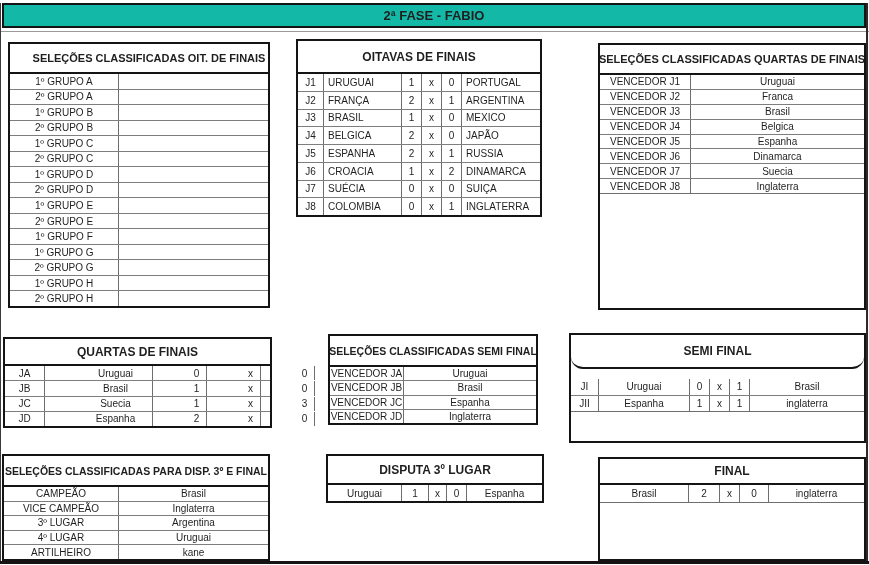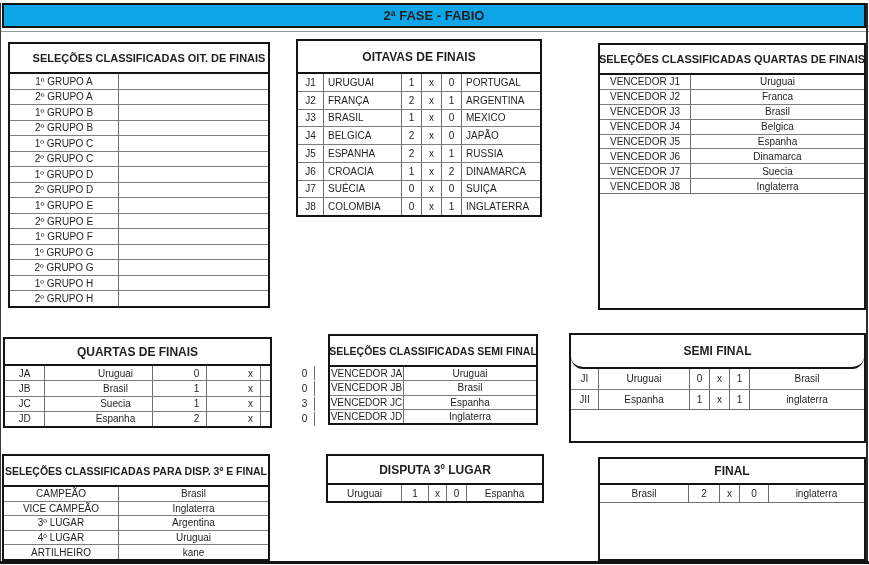--- a/index.html
+++ b/index.html
@@ -9,21 +9,21 @@
     width: 869px; height: 565px;
     background: #ffffff;
     font-family: "Liberation Sans", sans-serif;
     color: #1f1f1f;
     overflow: hidden;
   }
   .title-bar {
     position: absolute; left: 2px; top: 3px; width: 864px; height: 25px;
     border: 2px solid #141414;
     display: flex; align-items: center; justify-content: center;
-    font-size: 13px; font-weight: bold; background:#0ea5e9;
+    font-size: 13px; font-weight: bold; background:#14b8a6;
   }
   .rule-under-title { position:absolute; left:0; top:31px; width:869px; height:1px; background:#9a9a9a; }
   .edge-left  { position:absolute; left:0;   top:3px;   width:1px;  height:560px; background:#3a3a3a; }
   .edge-right { position:absolute; left:866px; top:3px; width:2px;  height:560px; background:#2a2a2a; }
   .edge-bottom{ position:absolute; left:0;  top:561px;  width:869px; height:3px;  background:#141414; }
 
   .box {
     position: absolute; border: 2px solid #141414; background: #fff;
     display: flex; flex-direction: column;
   }
@@ -62,21 +62,21 @@
   .b-quartas { left:3px; top:337px; width:269px; height:91px; }
   .b-quartas .box-title { height:27px; font-size:12px; }
   .b-quartas .row { grid-template-columns: 40px 74px 20px 20px 20px 1fr; gap: 34px; }
 
   .b-class-semi { left:328px; top:334px; width:210px; height:91px; }
   .b-class-semi .box-title { height:31px; font-size:10.5px; }
   .b-class-semi .row { grid-template-columns: 74px 1fr; }
 
   .b-semi { left:569px; top:333px; width:297px; height:110px; }
   .b-semi .box-title { height:34px; font-size:12px;border-radius:12px; }
-  .b-semi .rows { height:41px; }
+  .b-semi .rows { height:33px;margin-top:10px; }
   .b-semi .row { grid-template-columns: 28px 91px 20px 20px 20px 1fr; }
 
   .b-class-final { left:2px; top:454px; width:268px; height:107px; }
   .b-class-final .box-title { height:31px; font-size:10.5px; }
   .b-class-final .row { grid-template-columns: 115px 1fr; }
 
   .b-terceiro { left:326px; top:454px; width:218px; height:49px; }
   .b-terceiro .box-title { height:29px; font-size:12px; }
   .b-terceiro .row { grid-template-columns: 74px 27px 18px 20px 1fr; }
 

